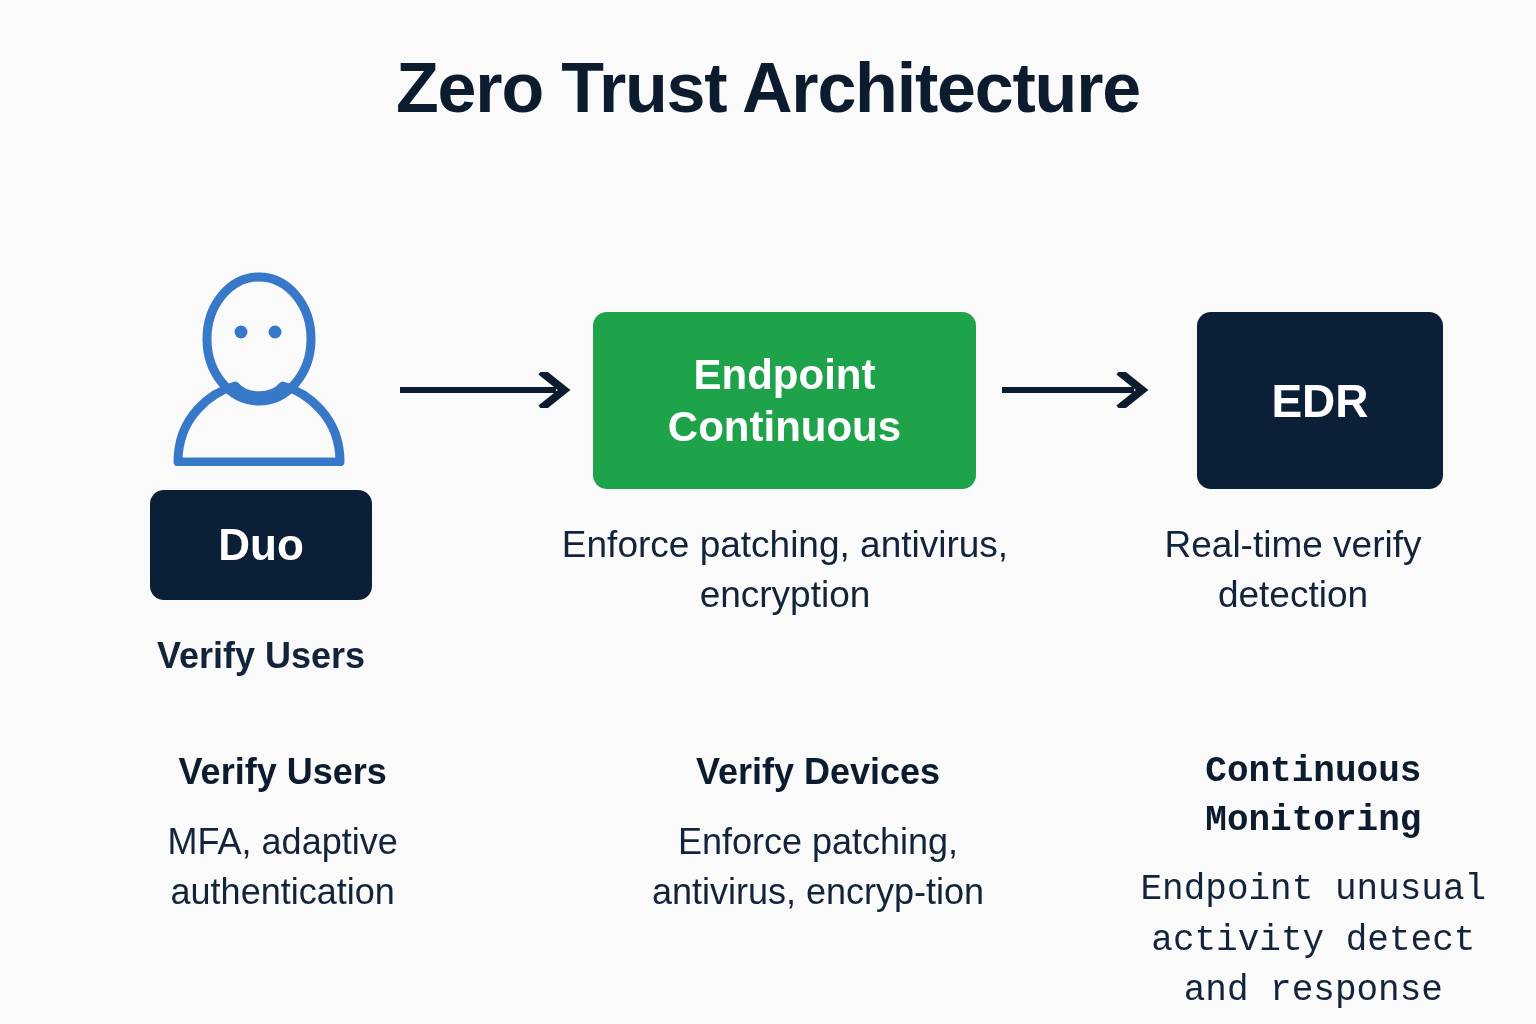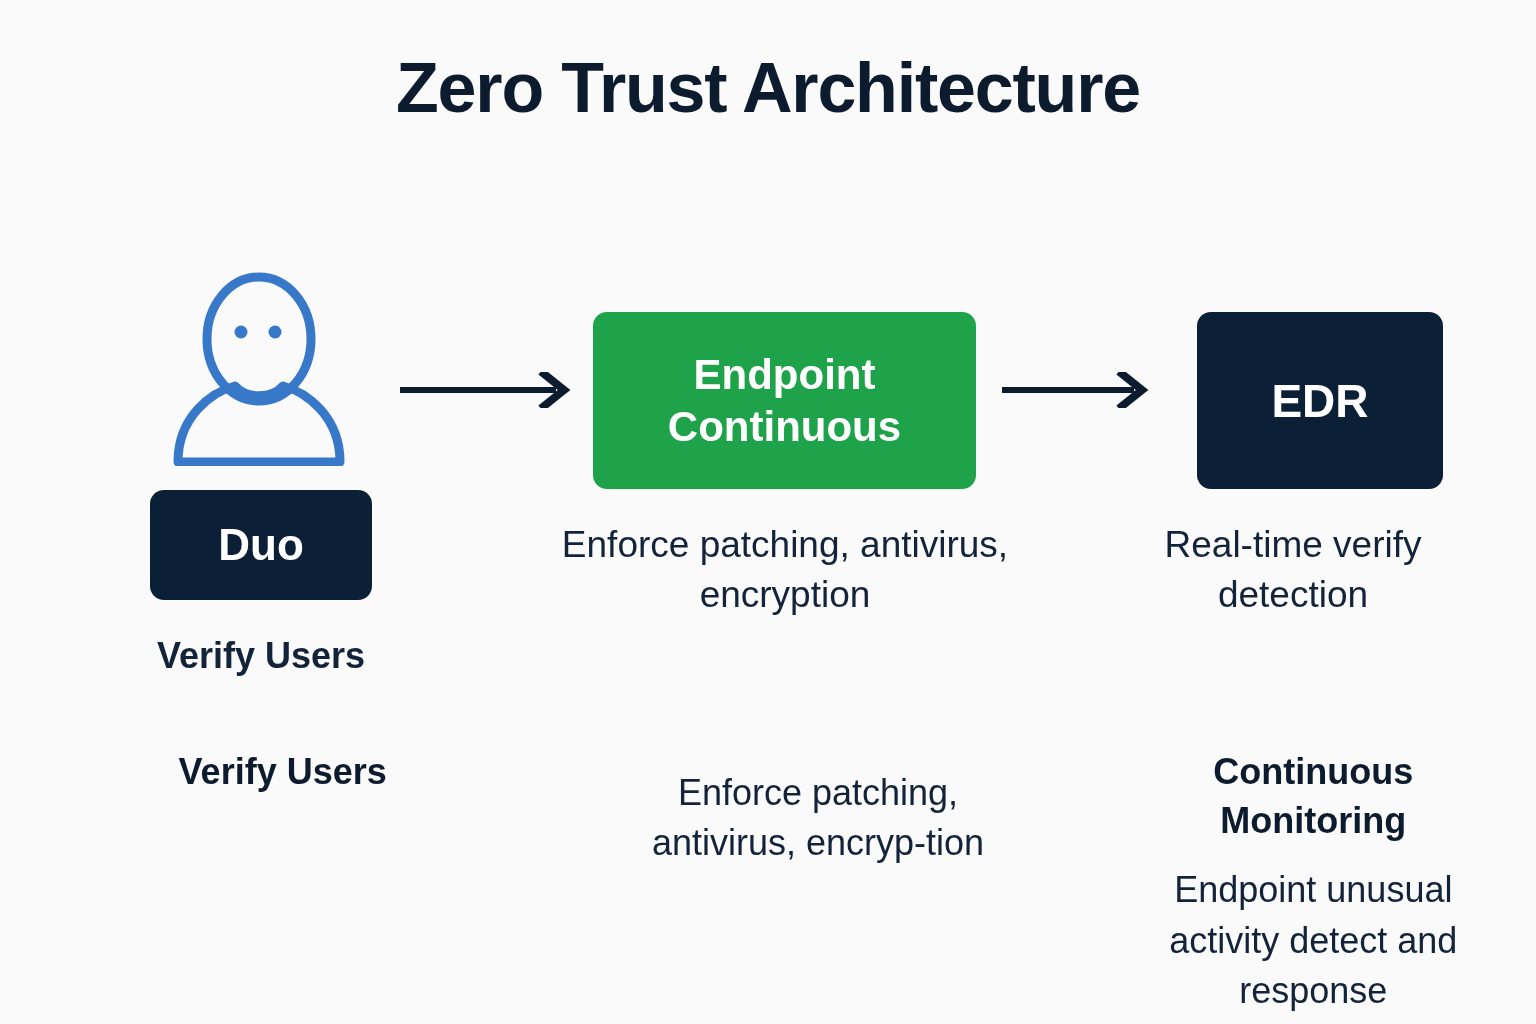--- a/index.html
+++ b/index.html
@@ -146,21 +146,21 @@
   }
   .pillar-desc {
     margin-top: 20px;
     font-size: 36px;
     font-weight: 400;
     color: #13233a;
     line-height: 1.4;
   }
   #pillar-1 { padding-left: 90px; padding-right: 70px; }
   #pillar-2 { padding-left: 80px; padding-right: 80px; }
-  #pillar-3 { padding-left: 30px; padding-right: 30px; }
+  #pillar-3 { padding-left: 30px; padding-right: 30px; font-family: Liberation Mono, monospace; }
 </style>
 </head>
 <body>
 
 <div id="canvas">
 
   <div id="header">
     <div id="title">Zero Trust Architecture</div>
   </div>
 
@@ -201,22 +201,24 @@
   </div>
 
   <div class="chip" id="edr-chip">
     <span>EDR</span>
   </div>
   <div class="node-caption" id="edr-caption">Real-time verify detection</div>
 
   <div id="pillars">
     <div class="pillar" id="pillar-1">
       <div class="pillar-title">Verify Users</div>
+      <div class="pillar-desc">MFA, adaptive authentication</div>
     </div>
     <div class="pillar" id="pillar-2">
+      <div class="pillar-title">Verify Devices</div>
       <div class="pillar-desc">Enforce patching, antivirus, encryp-tion</div>
     </div>
     <div class="pillar" id="pillar-3">
       <div class="pillar-title">Continuous Monitoring</div>
       <div class="pillar-desc">Endpoint unusual activity detect and response</div>
     </div>
   </div>
 
 </div>
 

